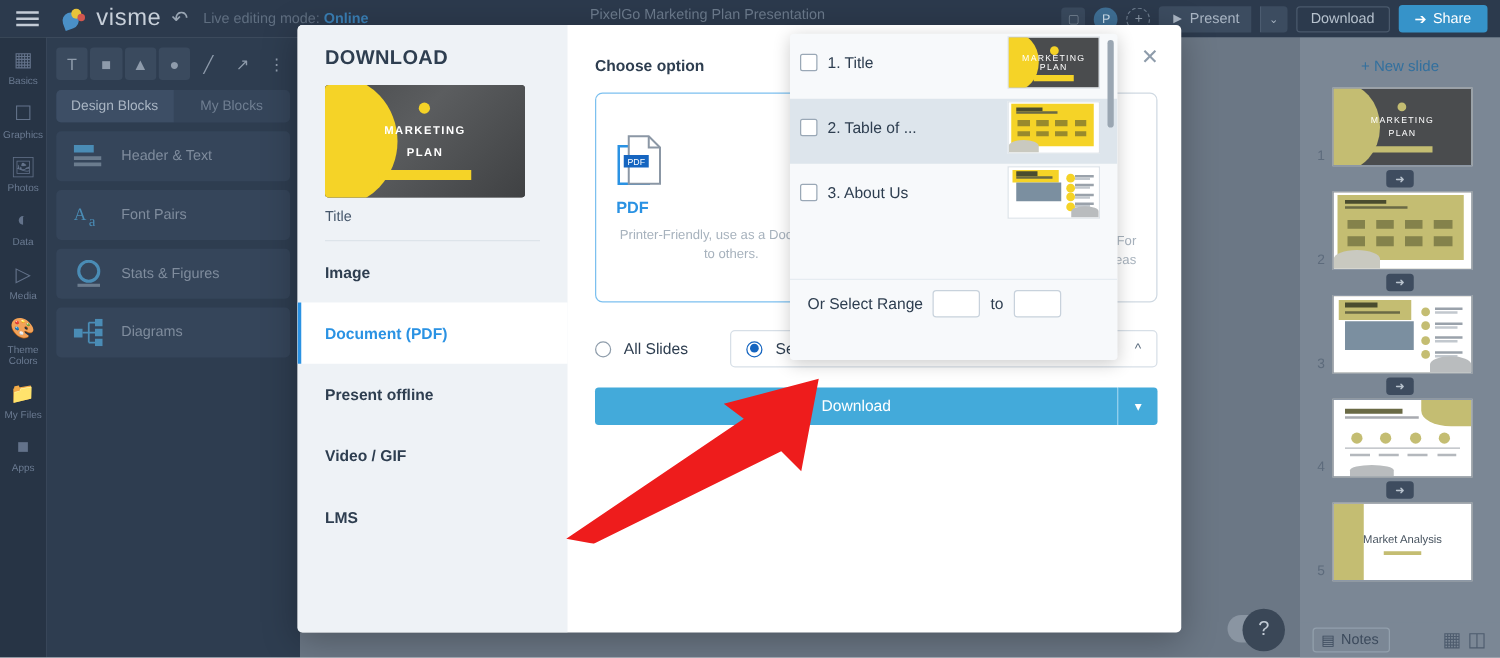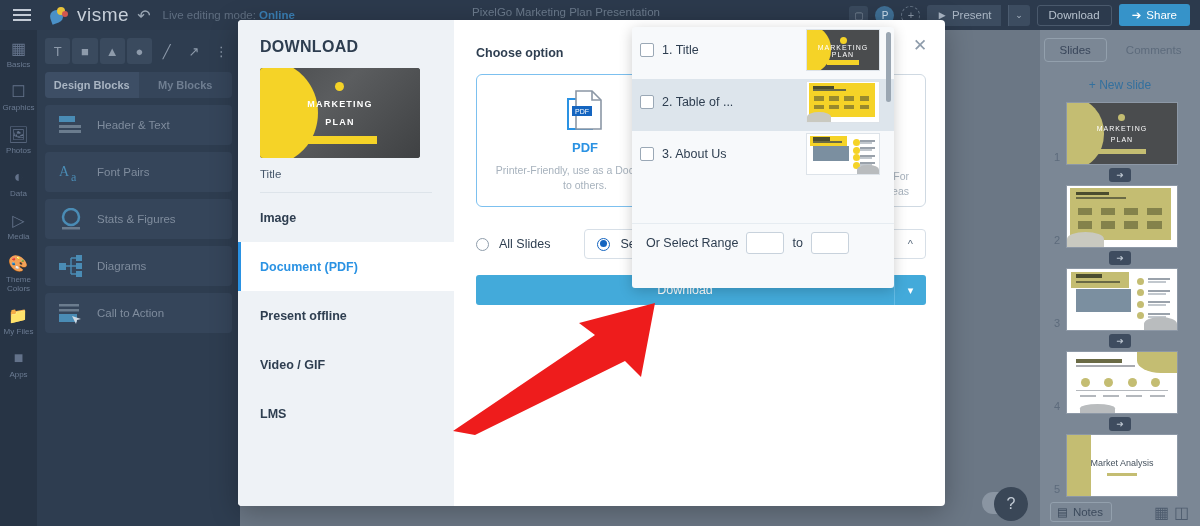--- a/index.html
+++ b/index.html
@@ -47,21 +47,21 @@
   }
   .rail-item { width: 37px; display:flex; flex-direction:column; align-items:center; gap:2px; color:#63728a; }
   .rail-gl { width: 20px; height: 20px; display:flex;align-items:center;justify-content:center; }
   .rail-lb { font-size: 8px; line-height: 9px; text-align:center; color:#6b7b92; }
 
   
   .lpanel { position: absolute; left:37px; top:30px; width: 203px; height: 496px; background:#2e3d50; }
   .ltools { display:flex; align-items:center; gap:2px; padding: 8px 6px 4px 8px; }
   .ltool { width: 26px; height: 26px; border-radius:3px; background:#3a4a5e; color:#8e9bab; display:flex;align-items:center;justify-content:center; font-size: 13px; }
   .ltool.flat { background: transparent; }
-  .ltabs { display:flex; margin: 4px 8px 0 8px; background:#35455a; border-radius:4px; overflow:hidden; height:26px;font-weight:bold; }
+  .ltabs { display:flex; margin: 4px 8px 0 8px; background:#35455a; border-radius:4px; overflow:hidden; height:26px; }
   .ltab { flex:1; display:flex;align-items:center;justify-content:center; font-size:11px; color:#6f7e91; }
   .ltab.active { background:#3d4e65; color:#a9b5c3; }
   .lblock {
     margin: 7px 8px 0 8px; height: 40px; background:#35455a; border-radius:4px;
     display:flex; align-items:center; gap: 12px; padding-left: 14px;
   }
   .lb-ico { width: 26px; height: 22px; position:relative; flex: 0 0 26px; }
   .lb-text { font-size: 11.5px; color:#7f8c9d; }
 
   
@@ -98,22 +98,22 @@
   .side-sub { font-size: 11.5px; color:#46576b; padding: 10px 22px 12px; }
   .side-div { height:1px; background:#dde4ea; margin: 0 22px; }
   .side-item { height: 49px; display:flex; align-items:center; padding-left: 22px; font-size: 12.5px; font-weight:700; color:#2e3e50; position:relative; }
   .side-item.active { background:#ffffff; color:#2a92e3; }
   .side-item.active::before { content:""; position:absolute; left:0; top:0; width:3px; height:100%; background:#2a92e3; }
 
   .modal-main { flex:1; padding: 26px 30px 0 22px; position:relative; }
   .choose-label { font-size: 12.5px; font-weight:700; color:#2e3e50; margin-bottom: 14px; }
   .option-row { display:flex; gap: 14px; }
   .opt-card {
-    width: 218px; height: 133px; border:1px solid #cfd9e2; border-radius:6px;
-    display:flex; flex-direction:column; align-items:center; justify-content:center; padding: 0 16px;
+    width: 218px; height: 168px; border:1px solid #cfd9e2; border-radius:6px;
+    display:flex; flex-direction:column; align-items:flex-start; justify-content:center; padding: 0 16px;
   }
   .opt-card.sel { border-color:#7cc0ef; }
   .opt-ico { height: 46px; display:flex; align-items:center; justify-content:center; margin-bottom: 6px; }
   .opt-name { font-size: 13px; color:#2a92e3; font-weight:700; margin-bottom: 8px; }
   .opt-desc { font-size: 10.5px; color:#a7b2bd; text-align:center; line-height: 15px; }
 
   .radio-row { display:flex; align-items:center; margin-top: 22px; }
   .radio { width: 13px; height: 13px; border-radius:50%; border:1.5px solid #8f9dab; flex:0 0 13px; }
   .radio.on { border-color:#1565c0; background:#fff; position:relative; }
   .radio.on::after { content:""; position:absolute; left:1.5px; top:1.5px; width:7px;height:7px;border-radius:50%; background:#1565c0; }
@@ -277,39 +277,26 @@
   <div class="lblock">
     <span class="lb-ico"><svg width="26" height="22">
               <rect x="0" y="8" width="7" height="7" fill="#4a8cb5"></rect>
               <rect x="17" y="0" width="6" height="6" fill="#4a8cb5"></rect>
               <rect x="17" y="8" width="6" height="6" fill="#4a8cb5"></rect>
               <rect x="17" y="16" width="6" height="6" fill="#4a8cb5"></rect>
               <path d="M7 11 H12 M12 3 V19 M12 3 H17 M12 11 H17 M12 19 H17" stroke="#4a8cb5" fill="none" stroke-width="1.4"></path>
             </svg></span>
     <span class="lb-text">Diagrams</span>
   </div>
-  <div class="lblock">
-    <span class="lb-ico"><svg width="26" height="22">
-              <rect x="0" y="2" width="20" height="2.5" fill="#6b7c8e"></rect>
-              <rect x="0" y="7" width="20" height="2.5" fill="#6b7c8e"></rect>
-              <rect x="0" y="12" width="18" height="8" fill="#4a8cb5"></rect>
-              <path d="M13 14 L17 22 L18 18 L22 17 Z" fill="#cfd8e2"></path>
-            </svg></span>
-    <span class="lb-text">Call to Action</span>
-  </div>
       </div>
   </div>
 
   <div class="canvas-area"></div>
 
   <div class="rpanel">
-    <div class="rtabs">
-      <div class="rtab active">Slides</div>
-      <div class="rtab">Comments</div>
-    </div>
     <div class="newslide">+ New slide</div>
     <div class="slide-list" id="slides-host">
   <div class="slide-row">
     <span class="slide-num">1</span>
     <div class="slide-thumb">
             <div class="art" style="background:#4a4c4e"></div>
     <div style="position:absolute;left:-24%;top:-8%;width:58%;height:116%;border-radius:50%;background:#c4bd72"></div>
     <div style="position:absolute;left:46%;top:18%;width:7px;height:7px;border-radius:50%;background:#c4bd72"></div>
     <div style="position:absolute;left:0;right:0;top:36%;text-align:center;color:#fff;font-size:7px;letter-spacing:1px">MARKETING</div>
     <div style="position:absolute;left:0;right:0;top:54%;text-align:center;color:#fff;font-size:7px;letter-spacing:1px">PLAN</div>

